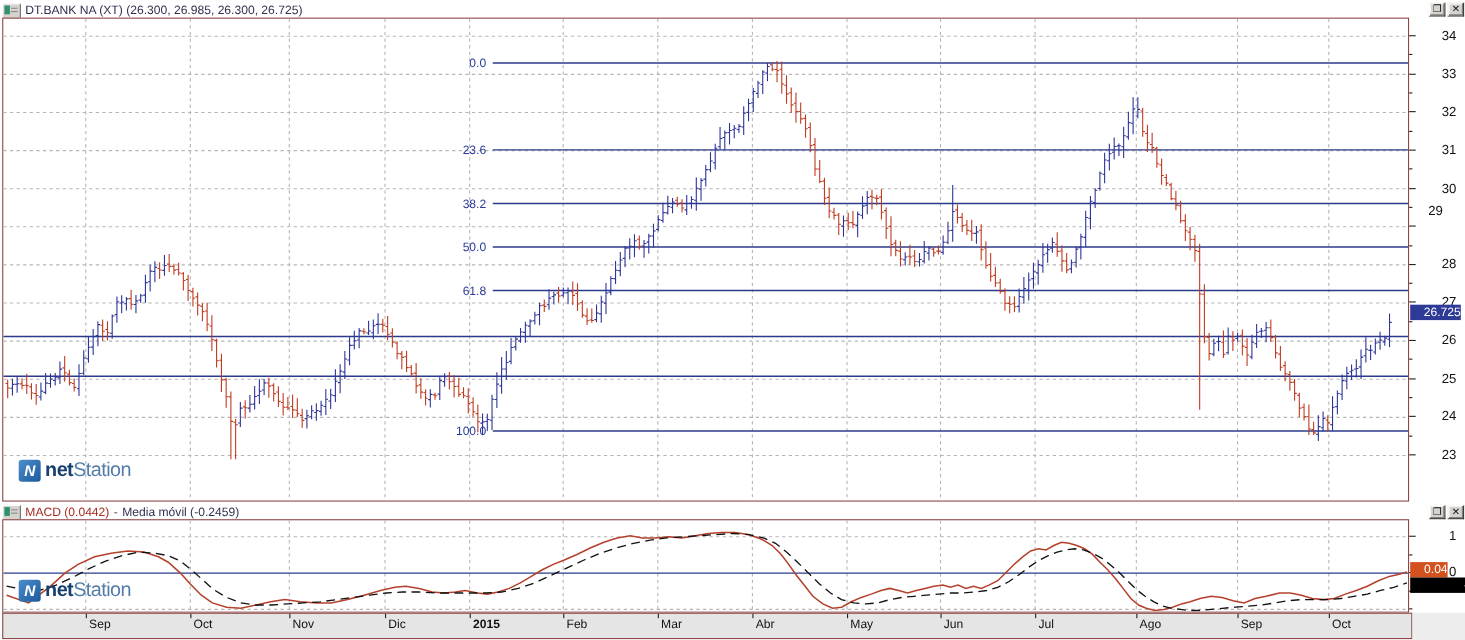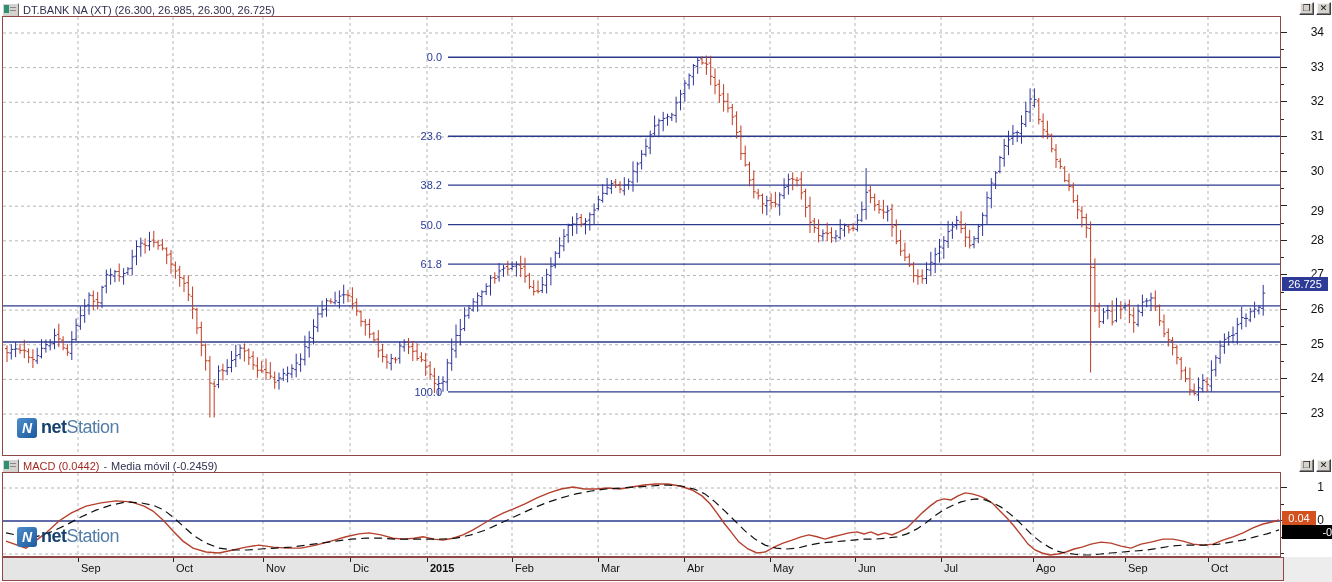--- a/index.html
+++ b/index.html
@@ -11,21 +11,21 @@
   .titlebar-icon .ln1{position:absolute;left:7px;top:3px;width:6px;height:1px;background:#8a8a8a;}
   .titlebar-icon .ln2{position:absolute;left:7px;top:6px;width:6px;height:1px;background:#8a8a8a;}
   .title-text{font-size:11px;color:#30304f;white-space:nowrap;}
   .title-red{font-size:11px;color:#a52a21;white-space:nowrap;}
   .title-sep{font-size:11px;color:#555;margin:0 4px;}
   .win-btn{position:absolute;width:15px;height:13px;background:#d6d3ce;border:1px solid;border-color:#fff #404040 #404040 #fff;
            box-shadow:inset -1px -1px 0 #808080,inset 1px 1px 0 #f4f2ef;font-size:9px;line-height:11px;text-align:center;color:#111;cursor:pointer;padding:0;}
   .plot{position:absolute;left:2px;background:#fff;border:1px solid #8e4646;}
   .gutter-label{position:absolute;left:1286px;width:38px;text-align:right;font-size:12px;color:#111;line-height:14px;}
   .tick{position:absolute;border-top:1px solid #222;}
-  .badge{position:absolute;left:1282px;height:14px;color:#fff;font-size:11px;line-height:14px;text-align:center;}
+  .badge{position:absolute;left:1282px;height:14px;color:#fff;font-size:11px;line-height:14px;text-align:right;}
   .date-strip{position:absolute;left:2px;top:557px;width:1280px;height:22px;background:#e5e5e5;border:1px solid #8e4646;}
   .date-corner{position:absolute;left:1284px;top:557px;width:48px;height:25px;background:#ededed;}
   .month-tick{position:absolute;width:1px;height:4px;background:#222;top:0;}
   .month-label{position:absolute;top:4px;font-size:11px;color:#111;white-space:nowrap;}
   .logo{position:absolute;display:flex;align-items:center;}
   .logo-sq{width:20px;height:20px;border-radius:3px;background:linear-gradient(135deg,#4d8ecb,#1b5a9e);color:#fff;
            font-weight:bold;font-style:italic;font-size:14px;line-height:20px;text-align:center;margin-right:4px;flex:none;}
   .logo-net{font-size:18px;font-weight:bold;color:#16416f;letter-spacing:-0.5px;}
   .logo-station{font-size:18px;color:#527da9;letter-spacing:-0.5px;}
   svg{position:absolute;display:block;}
@@ -108,21 +108,21 @@
       <div class="tick" style="left: 1281px; top: 119px; width: 3px;"></div>
       <div class="gutter-label" style="top: 94px;">32</div>
       <div class="tick" style="left: 1281px; top: 136px; width: 6px;"></div>
       <div class="tick" style="left: 1281px; top: 153px; width: 3px;"></div>
       <div class="gutter-label" style="top: 129px;">31</div>
       <div class="tick" style="left: 1281px; top: 171px; width: 6px;"></div>
       <div class="tick" style="left: 1281px; top: 188px; width: 3px;"></div>
       <div class="gutter-label" style="top: 164px;">30</div>
       <div class="tick" style="left: 1281px; top: 205px; width: 6px;"></div>
       <div class="tick" style="left: 1281px; top: 223px; width: 3px;"></div>
-      <div class="gutter-label" style="top: 204px;">29</div>
+      <div class="gutter-label" style="top: 184px; text-align: center;">29</div>
       <div class="tick" style="left: 1281px; top: 240px; width: 6px;"></div>
       <div class="tick" style="left: 1281px; top: 257px; width: 3px;"></div>
       <div class="gutter-label" style="top: 233px;">28</div>
       <div class="tick" style="left: 1281px; top: 274px; width: 6px;"></div>
       <div class="tick" style="left: 1281px; top: 292px; width: 3px;"></div>
       <div class="gutter-label" style="top: 267px;">27</div>
       <div class="tick" style="left: 1281px; top: 309px; width: 6px;"></div>
       <div class="tick" style="left: 1281px; top: 326px; width: 3px;"></div>
       <div class="gutter-label" style="top: 302px;">26</div>
       <div class="tick" style="left: 1281px; top: 344px; width: 6px;"></div>

